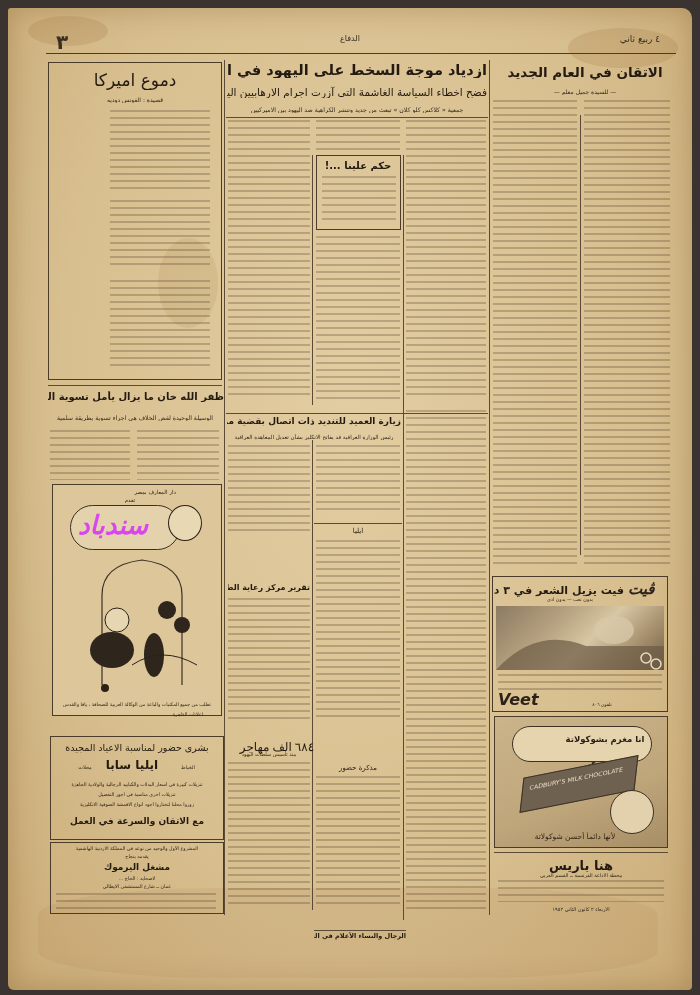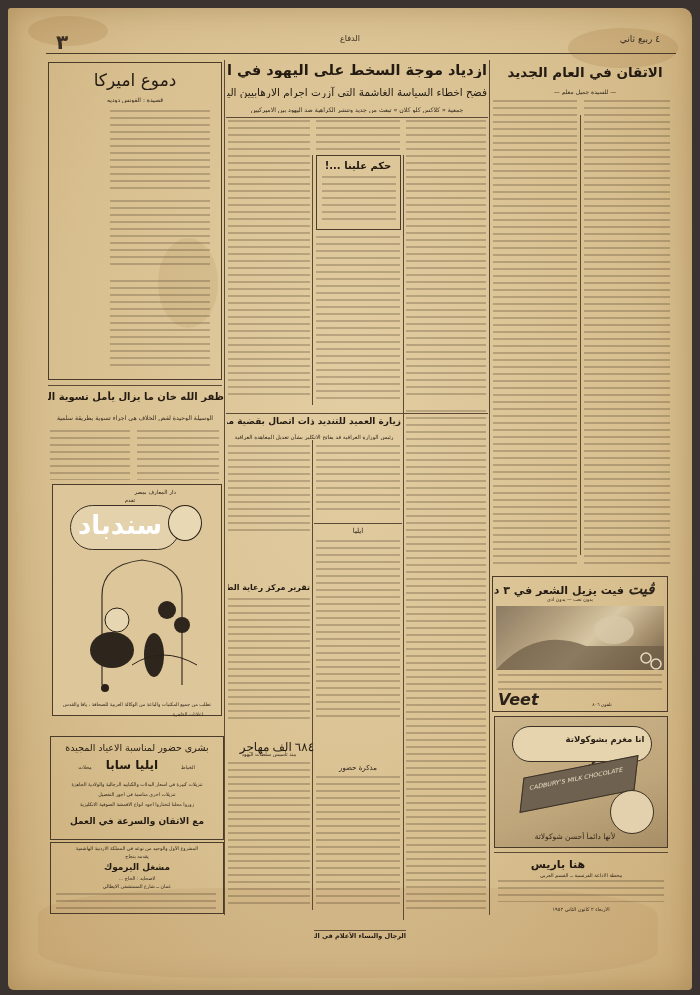--- a/index.html
+++ b/index.html
@@ -27,21 +27,21 @@
     background-image: repeating-linear-gradient(to bottom, rgba(60,45,30,.45) 0px, rgba(60,45,30,.45) 2px, transparent 2px, transparent 7px);
     opacity:.55;
   }
   .illus { position:absolute; overflow:hidden; }
   .veet-photo { background: linear-gradient(135deg, #8c7a62 0%, #b9a582 35%, #d8c7a4 55%, #a08a68 80%, #6e5d47 100%); }
   .choc { background: linear-gradient(160deg, #cbb48a 0%, #bfa57a 60%, #a88e66 100%); }
   .bar { position:absolute; background: #6e6150; transform: skewX(-18deg) rotate(-12deg); border:1px solid #3b3125; }
   .bubble { position:absolute; background:#e5d4ae; border:1.2px solid #3b3125; border-radius: 40px; text-align:center; direction:rtl; font-family:"DejaVu Sans",sans-serif; font-weight:bold; color:#2a2017; }
   .veet-logo { position:absolute; font-family:"DejaVu Sans",sans-serif; font-weight:bold; font-style: italic; color:#2b2219; }
   .cartoon-bg { background: #dcc69a; }
-  .sindbad-title { position:absolute; font-family:"DejaVu Sans",sans-serif; font-weight:900; color:#ffffff; direction:rtl; }
+  .sindbad-title { position:absolute; font-family:"DejaVu Sans",sans-serif; font-weight:900; color:#d946ef; direction:rtl;font-style:italic; }
 </style>
 </head>
 <body>
 
 <div class="paper">
   <div class="stain" style="left:20px;top:8px;width:80px;height:30px;"></div>
   <div class="stain" style="left:560px;top:20px;width:110px;height:40px;"></div>
   <div class="stain" style="left:150px;top:230px;width:60px;height:90px;opacity:.6"></div>
   <div class="stain" style="left:30px;top:880px;width:620px;height:90px;opacity:.5;border-radius:30%"></div>
 </div>
@@ -169,16 +169,16 @@
 <div class="veet-logo" style="left:498px;top:690px;font-size:16px;">Veet</div>
 <div class="sub" style="left:540px;top:702px;width:124px;font-size:4.5px;">تلفون ٨٠٦</div>
 
 <div class="box choc" style="left:494px;top:716px;width:174px;height:132px;"></div>
 <div class="bubble" style="left:512px;top:726px;width:140px;height:36px;font-size:8.5px;line-height:24px;padding-left:46px;">انا مغرم بشوكولاتة كادبوري</div>
 <div class="bar" style="left:524px;top:766px;width:110px;height:36px;color:#e8dcc0;font-size:6px;font-family:'DejaVu Sans',sans-serif;padding:6px;line-height:9px;">CADBURY'S MILK CHOCOLATE</div>
 <div class="illus" style="left:610px;top:790px;width:44px;height:44px;border-radius:50%;border:1px solid #3b3125;background:#e2d1ac;"></div>
 <div class="sub" style="left:520px;top:832px;width:110px;font-size:7.5px;">لأنها دائماً أحسن شوكولاتة</div>
 
 <div class="hrule" style="left:494px;top:852px;width:174px;"></div>
-<div class="hl" style="left:471px;top:858px;width:174px;font-size:11px;">هنا باريس</div>
+<div class="hl" style="left:494px;top:858px;width:174px;font-size:13px;">هنا باريس</div>
 <div class="sub" style="left:494px;top:872px;width:174px;font-size:5px;">محطة الاذاعة الفرنسية ــ القسم العربي</div>
 <div class="lines" style="left:498px;top:880px;width:166px;height:22px;"></div>
 <div class="sub" style="left:494px;top:906px;width:174px;font-size:5px;">الاربعاء ٢ كانون الثاني ١٩٥٢</div>
 
 </body></html>

